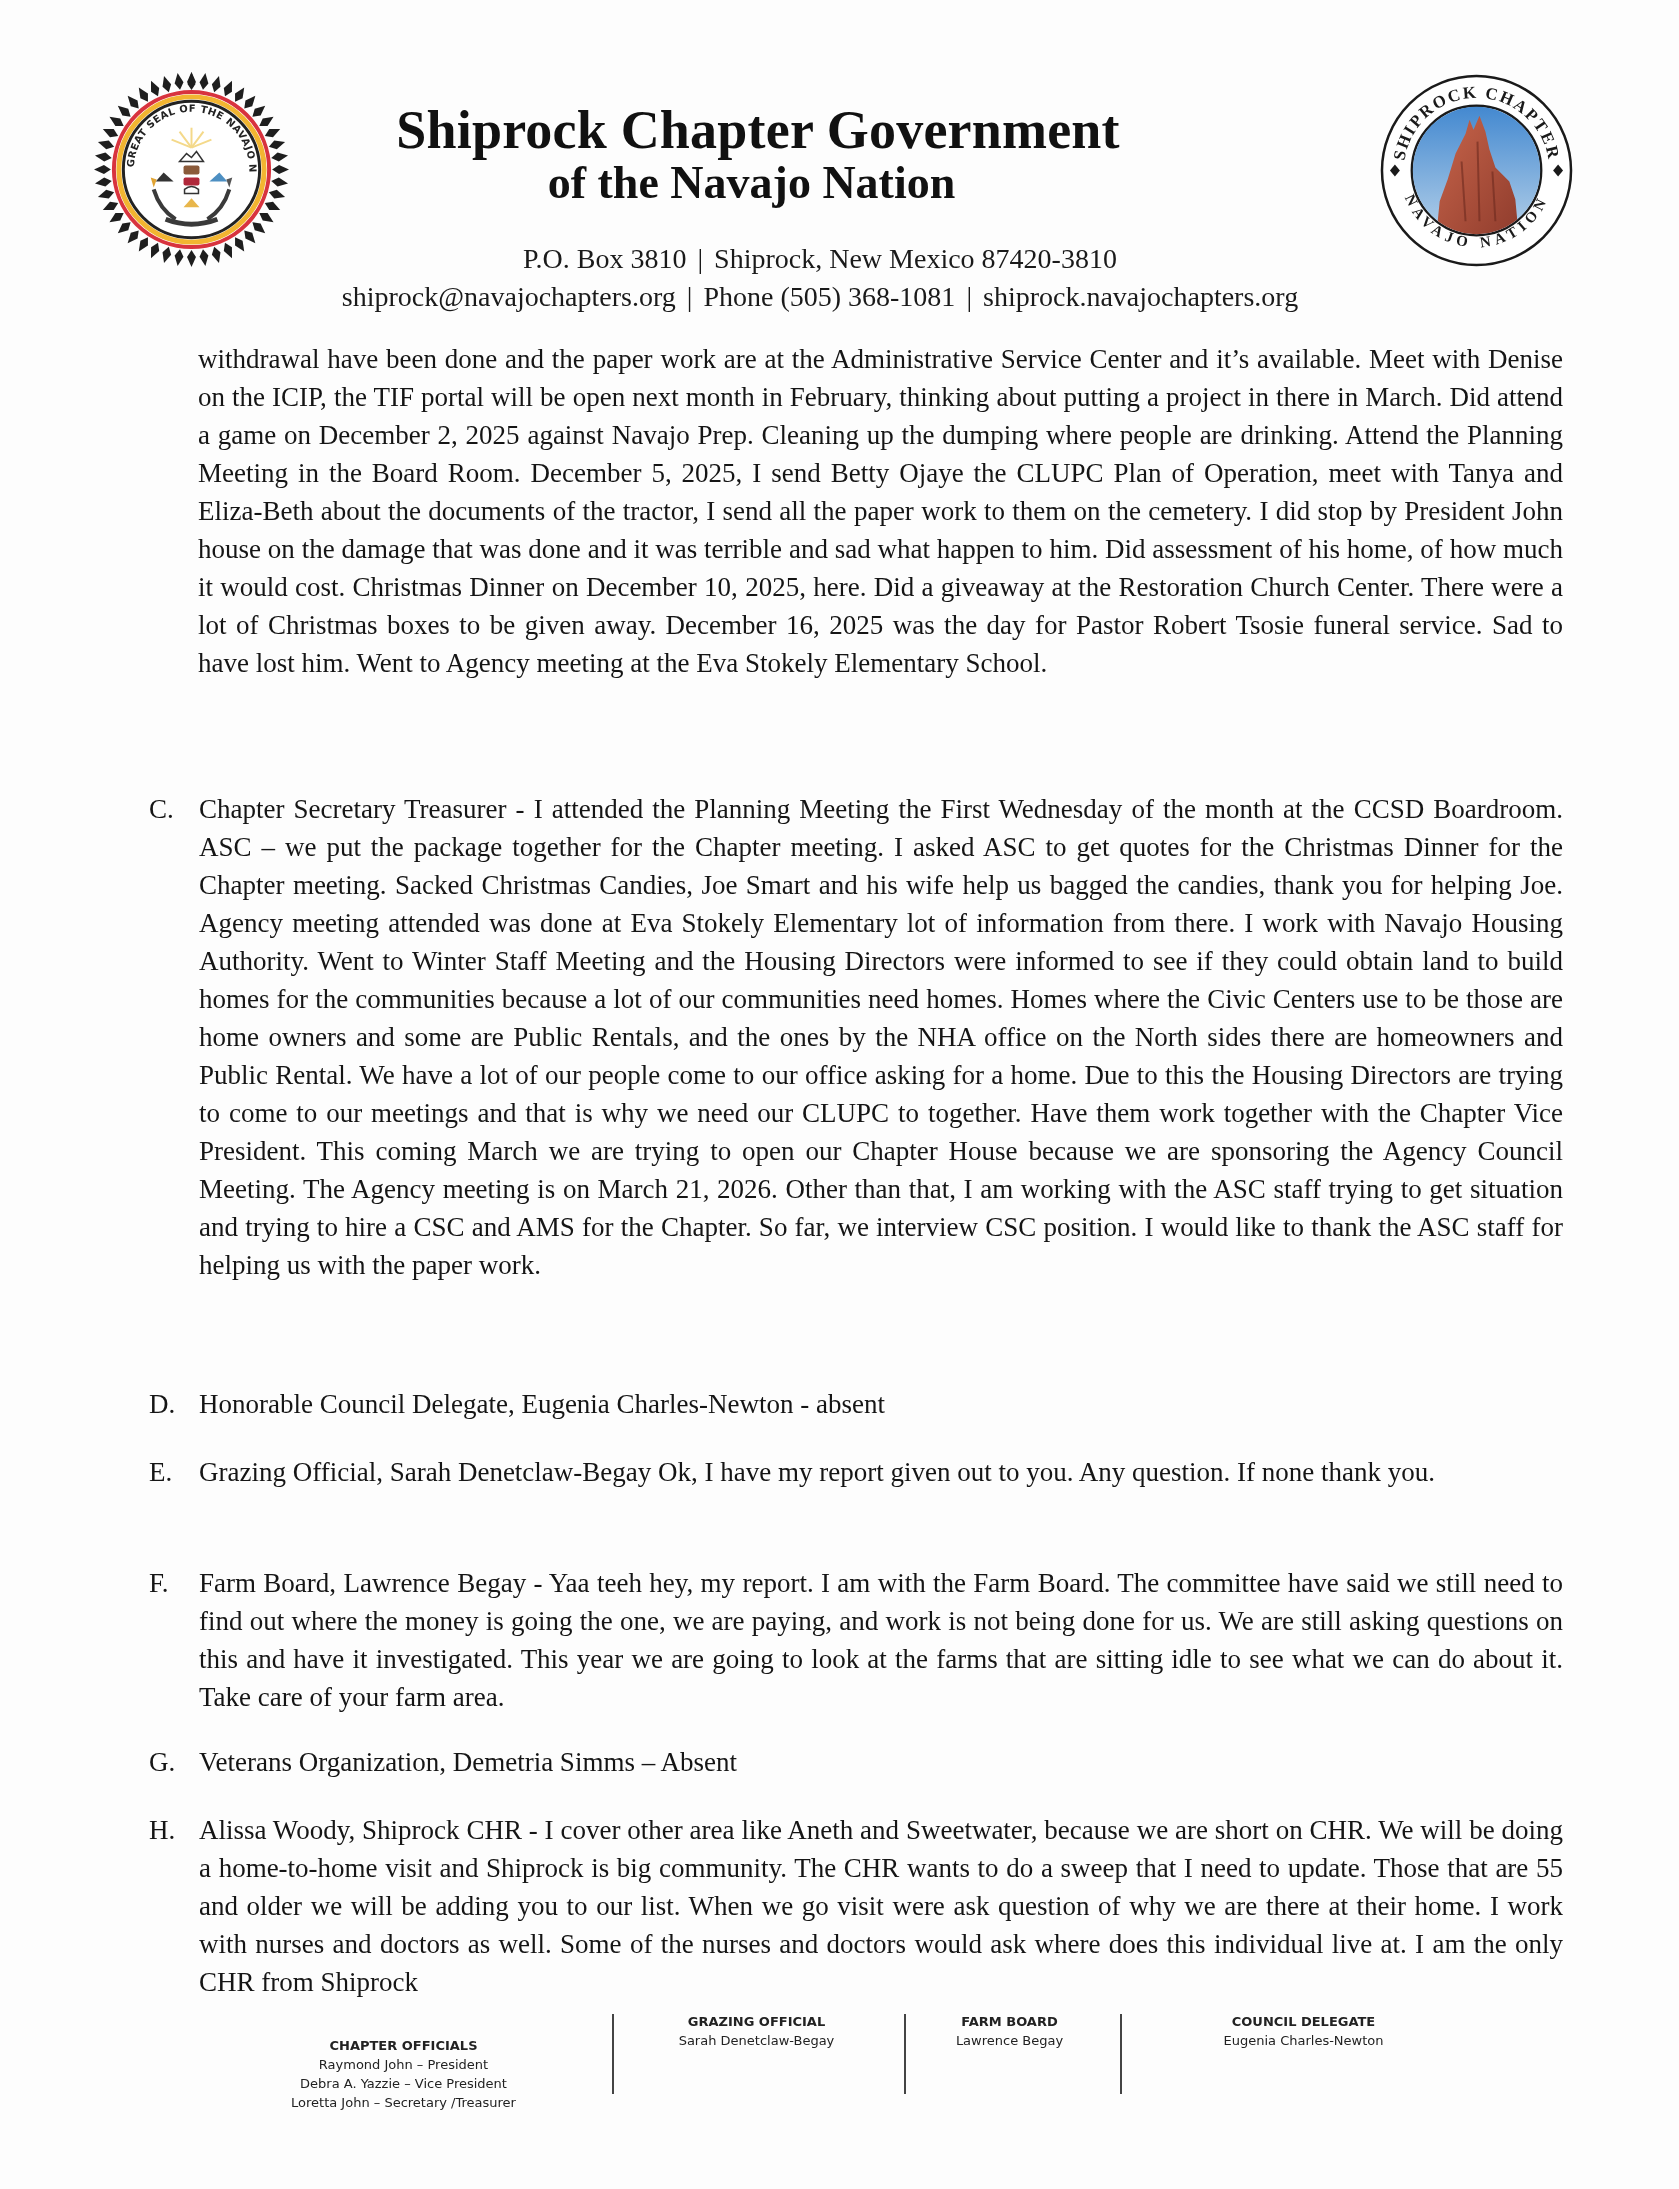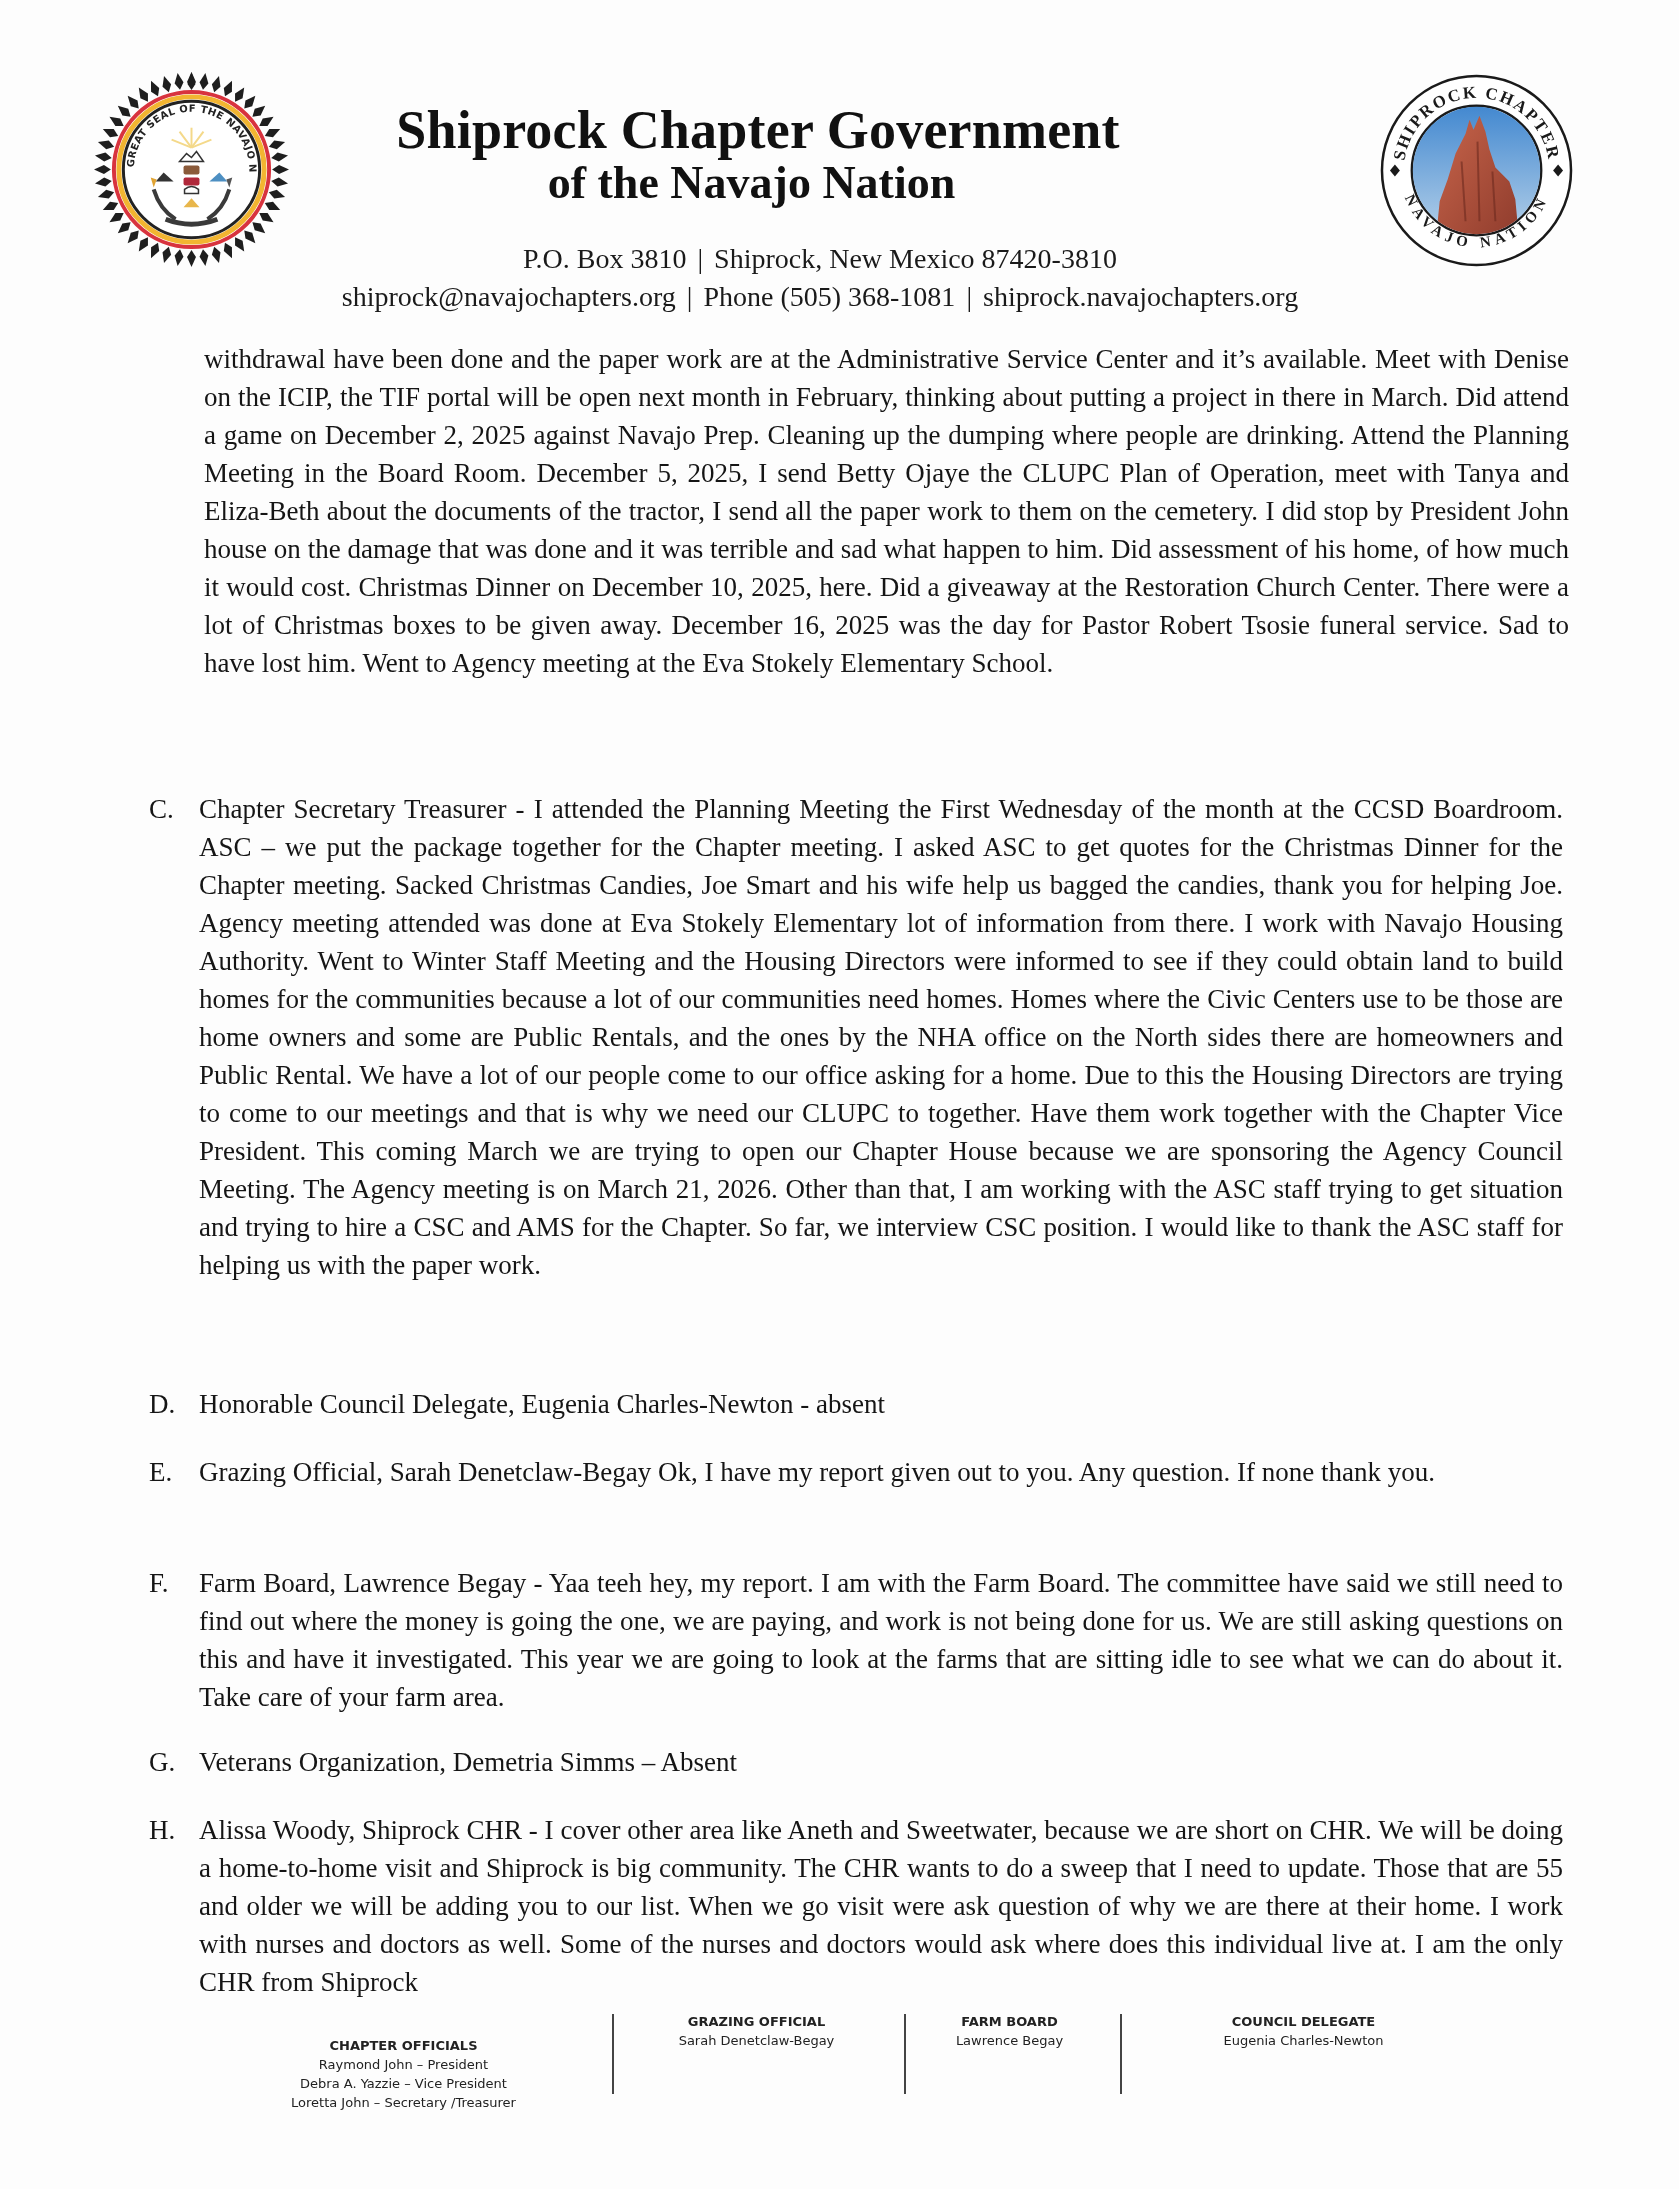--- a/index.html
+++ b/index.html
@@ -263,21 +263,21 @@
         <textPath href="#ringTop" startOffset="50%" text-anchor="middle">SHIPROCK CHAPTER</textPath>
       </text>
       <text font-family="Liberation Serif, serif" font-size="15" font-weight="bold" fill="#1a1a1a" letter-spacing="5">
         <textPath href="#ringBot" startOffset="50%" text-anchor="middle">NAVAJO NATION</textPath>
       </text>
       <path d="M12 99 l5 -6 l5 6 l-5 6 z" fill="#1a1a1a"></path>
       <path d="M176 99 l5 -6 l5 6 l-5 6 z" fill="#1a1a1a"></path>
     </svg>
   </div>
 
-  <div class="para" style="top:340px;margin-left:6px;">
+  <div class="para" style="top:340px;">
     <span>withdrawal have been done and the paper work are at the Administrative Service Center and it’s available. Meet with Denise on the ICIP, the TIF portal will be open next month in February, thinking about putting a project in there in March. Did attend a game on December 2, 2025 against Navajo Prep. Cleaning up the dumping where people are drinking. Attend the Planning Meeting in the Board Room. December 5, 2025, I send Betty Ojaye the CLUPC Plan of Operation, meet with Tanya and Eliza-Beth about the documents of the tractor, I send all the paper work to them on the cemetery. I did stop by President John house on the damage that was done and it was terrible and sad what happen to him. Did assessment of his home, of how much it would cost. Christmas Dinner on December 10, 2025, here. Did a giveaway at the Restoration Church Center. There were a lot of Christmas boxes to be given away. December 16, 2025 was the day for Pastor Robert Tsosie funeral service. Sad to have lost him. Went to Agency meeting at the Eva Stokely Elementary School.</span>
   </div>
 
   <div class="item" style="top:790px;">
     <span class="marker">C.</span>
     <div class="text">Chapter Secretary Treasurer - I attended the Planning Meeting the First Wednesday of the month at the CCSD Boardroom. ASC – we put the package together for the Chapter meeting. I asked ASC to get quotes for the Christmas Dinner for the Chapter meeting. Sacked Christmas Candies, Joe Smart and his wife help us bagged the candies, thank you for helping Joe. Agency meeting attended was done at Eva Stokely Elementary lot of information from there. I work with Navajo Housing Authority. Went to Winter Staff Meeting and the Housing Directors were informed to see if they could obtain land to build homes for the communities because a lot of our communities need homes. Homes where the Civic Centers use to be those are home owners and some are Public Rentals, and the ones by the NHA office on the North sides there are homeowners and Public Rental. We have a lot of our people come to our office asking for a home. Due to this the Housing Directors are trying to come to our meetings and that is why we need our CLUPC to together. Have them work together with the Chapter Vice President. This coming March we are trying to open our Chapter House because we are sponsoring the Agency Council Meeting. The Agency meeting is on March 21, 2026. Other than that, I am working with the ASC staff trying to get situation and trying to hire a CSC and AMS for the Chapter. So far, we interview CSC position. I would like to thank the ASC staff for helping us with the paper work.</div>
   </div>
 
   <div class="item" style="top:1385px;">
     <span class="marker">D.</span>

